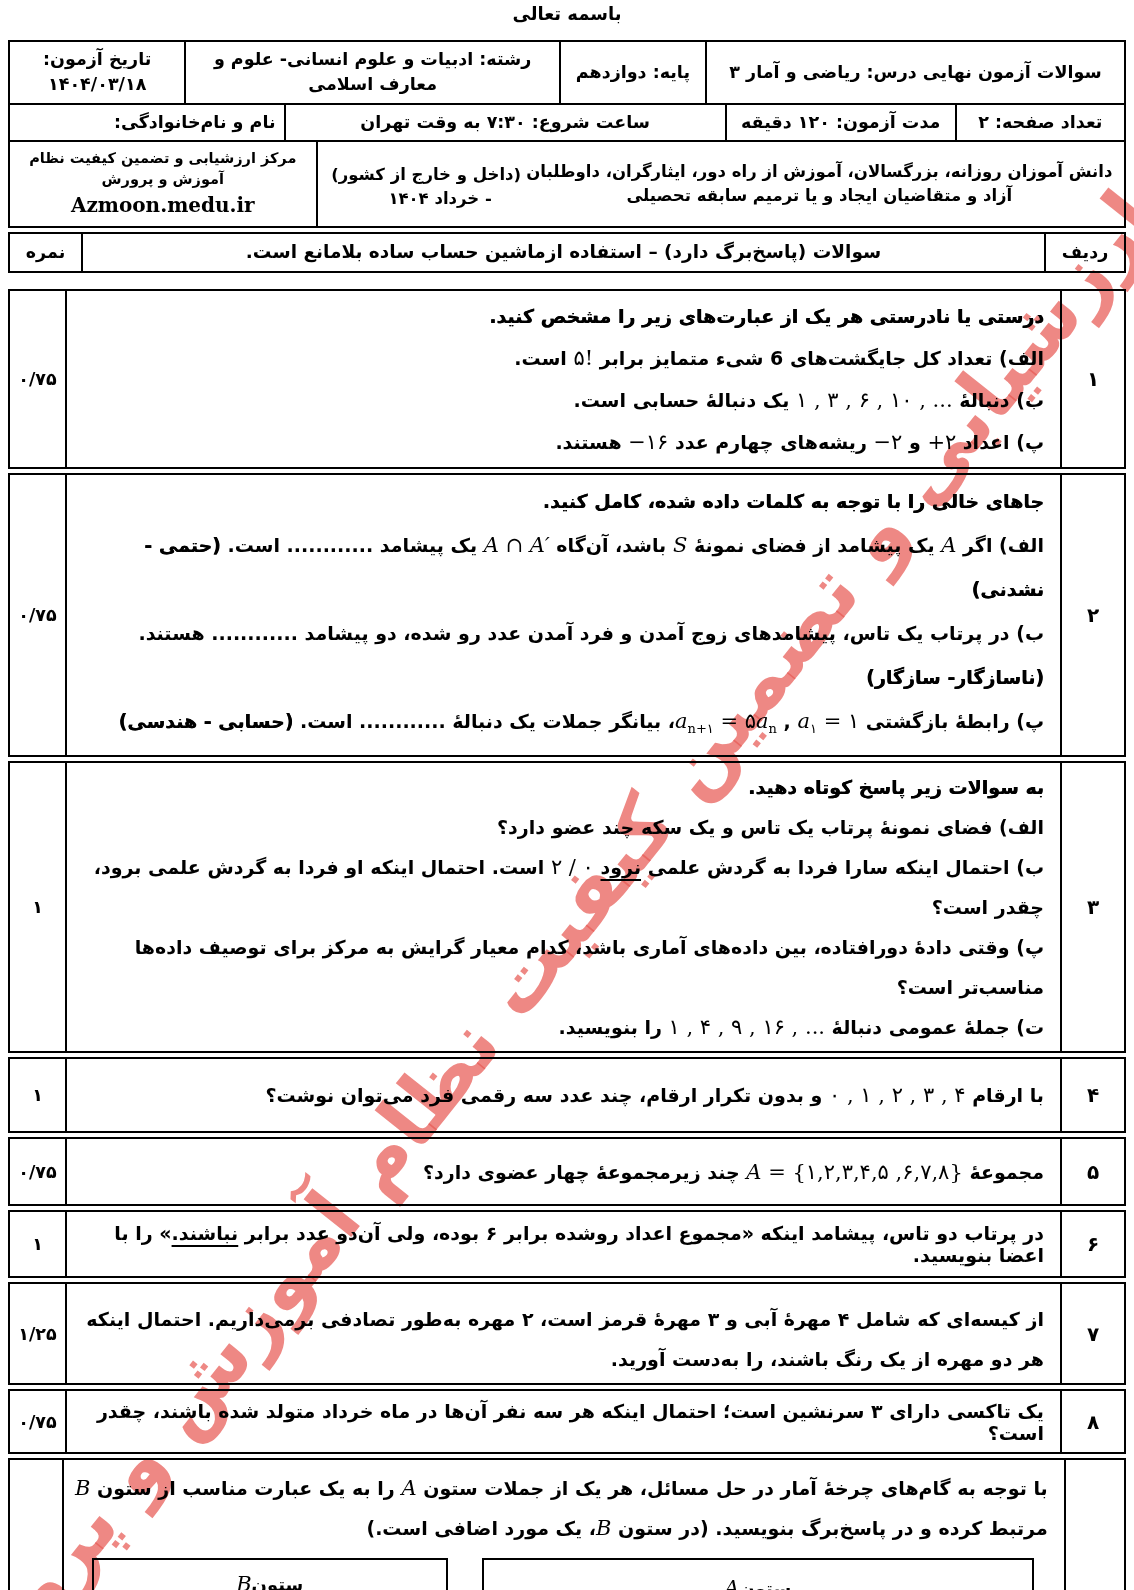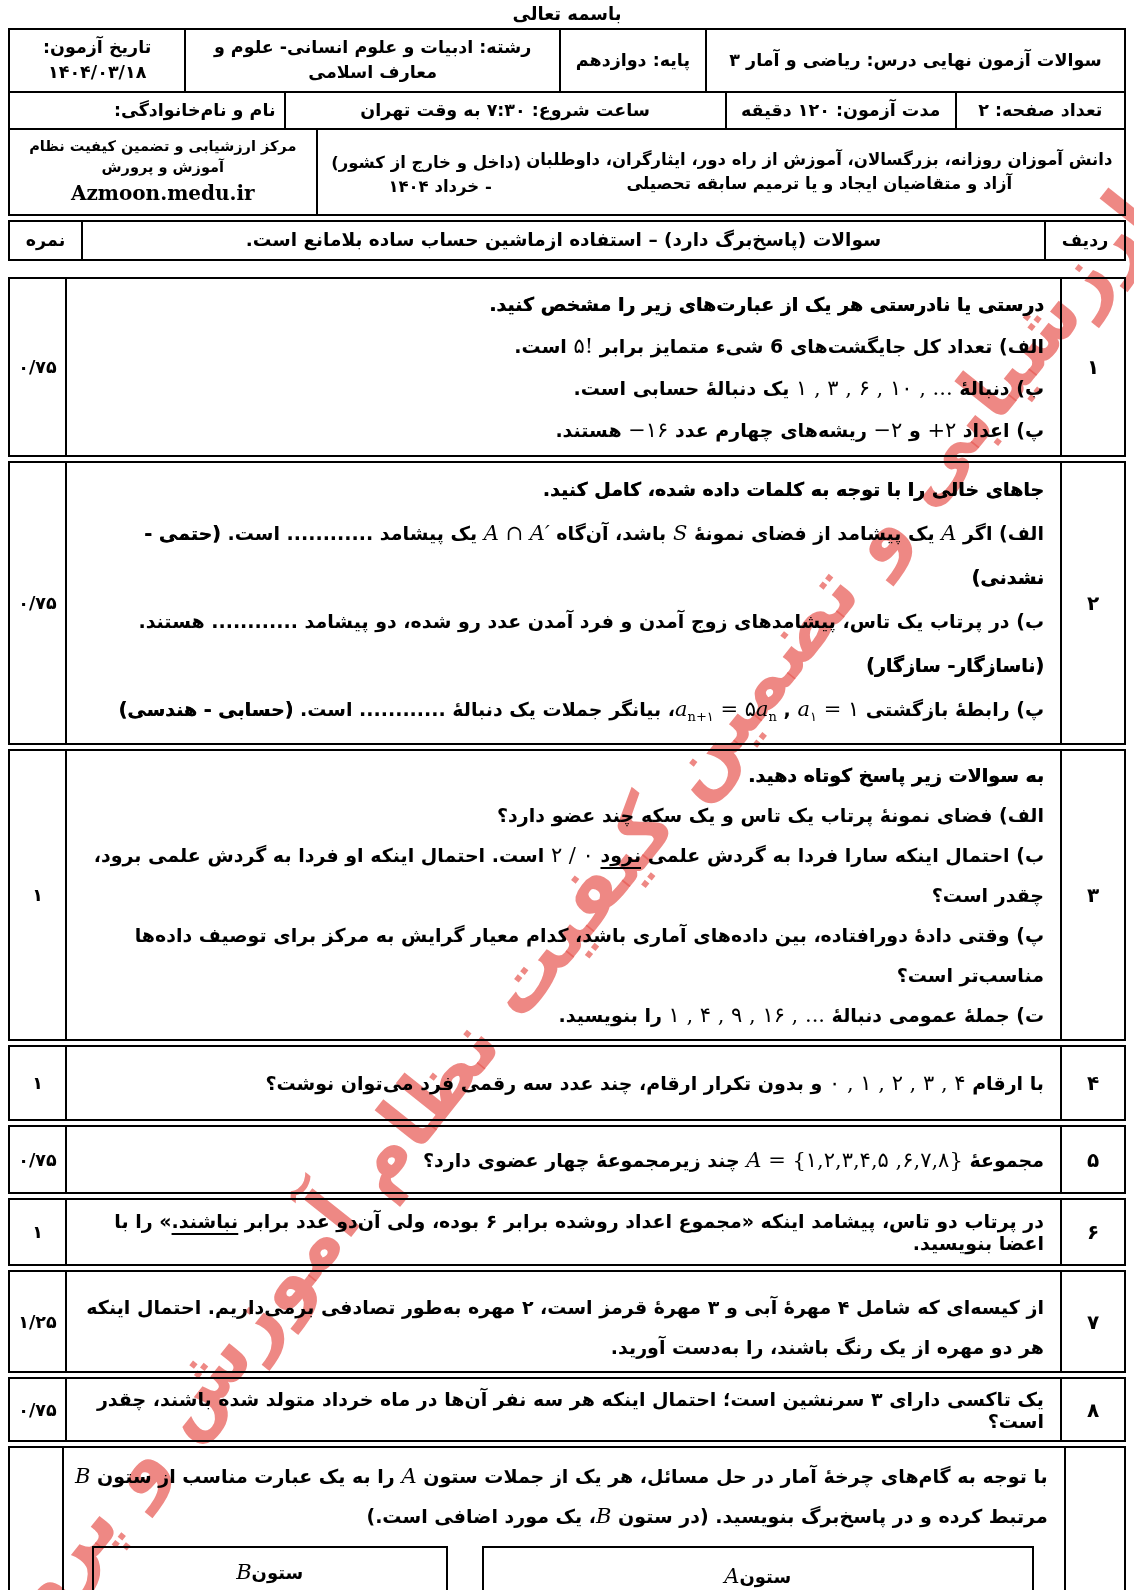--- a/index.html
+++ b/index.html
@@ -11,21 +11,21 @@
   }
   .content{position:relative;z-index:1;}
   
   .watermark{
     position:absolute;z-index:0;left:600px;top:880px;
     transform:translate(-50%,-50%) rotate(-51.5deg);
     font-size:80px;font-weight:bold;white-space:nowrap;
     color:rgba(232,90,85,0.72);letter-spacing:1px;pointer-events:none;
   }
   
-  .bismillah{text-align:center;font-size:18px;font-weight:bold;padding:3px 0 4px;}
+  .bismillah{text-align:center;font-size:18px;font-weight:bold;padding:3px 0 16px;}
   
   .hbox{border:2.5px solid #000;margin:0 8px;}
   .hbox2{border:2.5px solid #000;margin:4px 8px 0;}
   .hrow{display:flex;align-items:stretch;}
   .hrow + .hrow{border-top:2px solid #000;}
   .hcell{border-left:2px solid #000;display:flex;align-items:center;justify-content:center;
          padding:5px 8px;font-size:17.5px;font-weight:bold;text-align:center;line-height:1.45;}
   .hcell:last-child{border-left:none;}
   .hcell.right-al{justify-content:flex-start;text-align:right;}
   .h-title{width:36%;}

